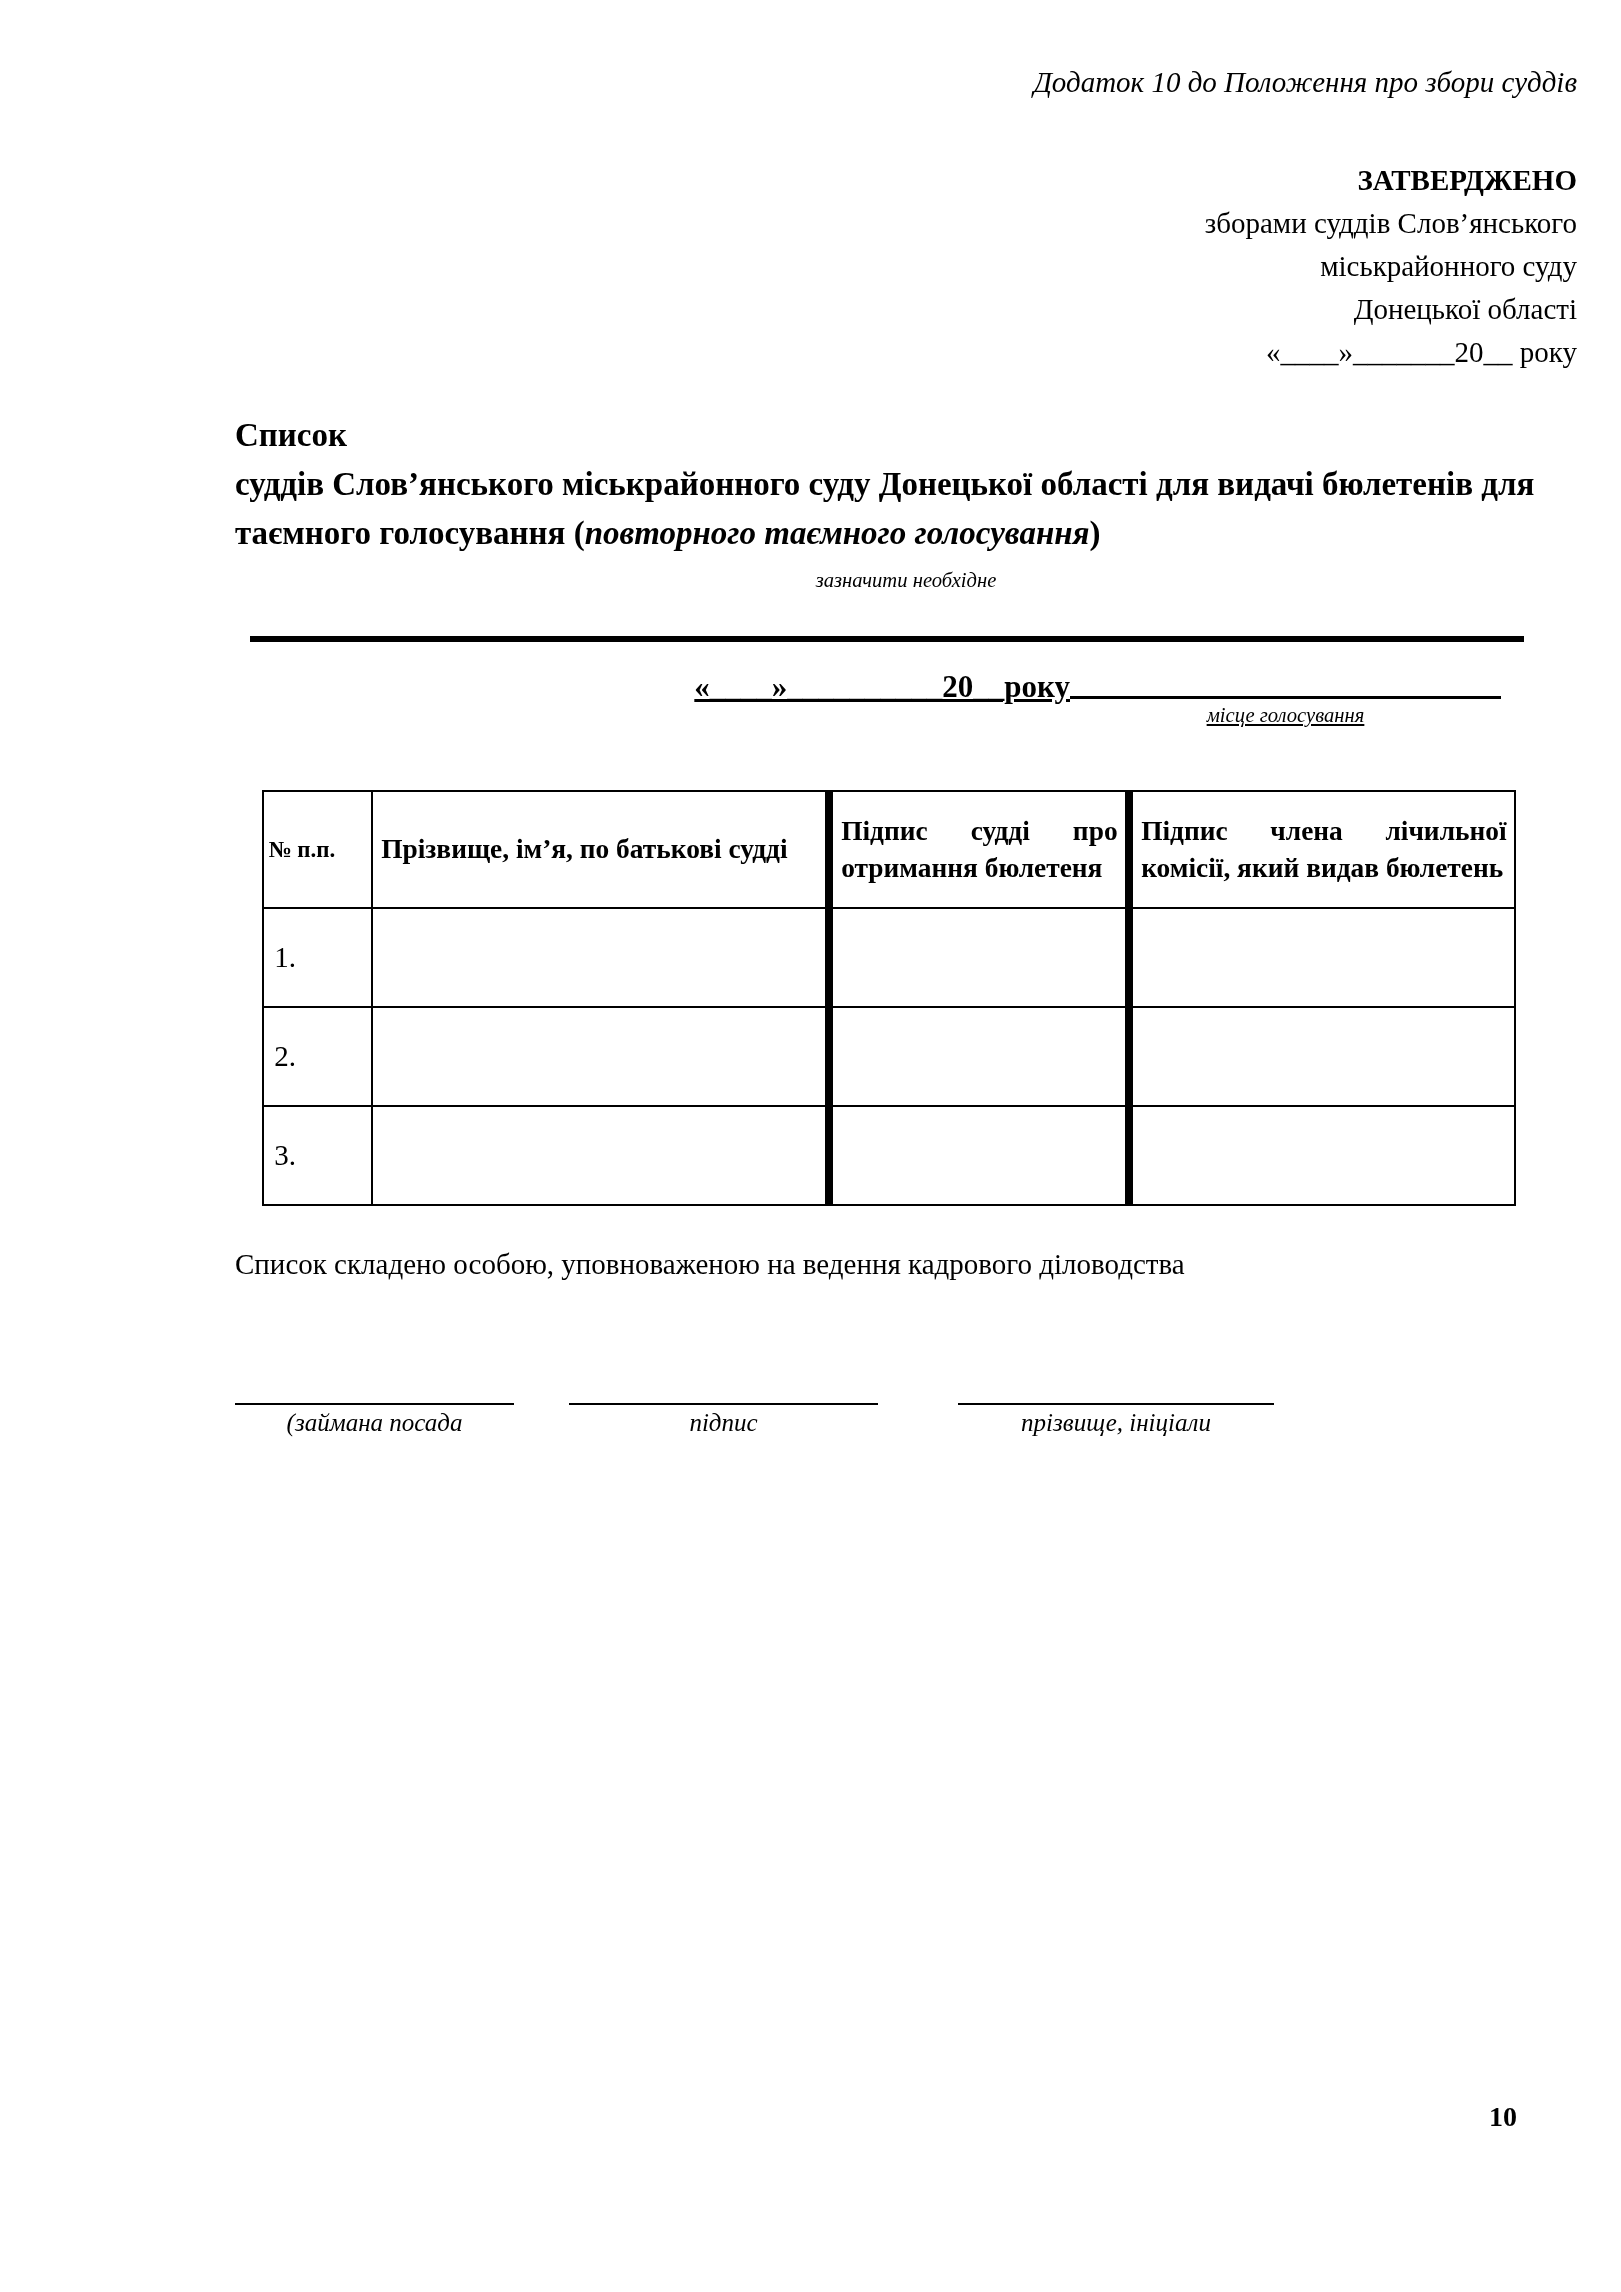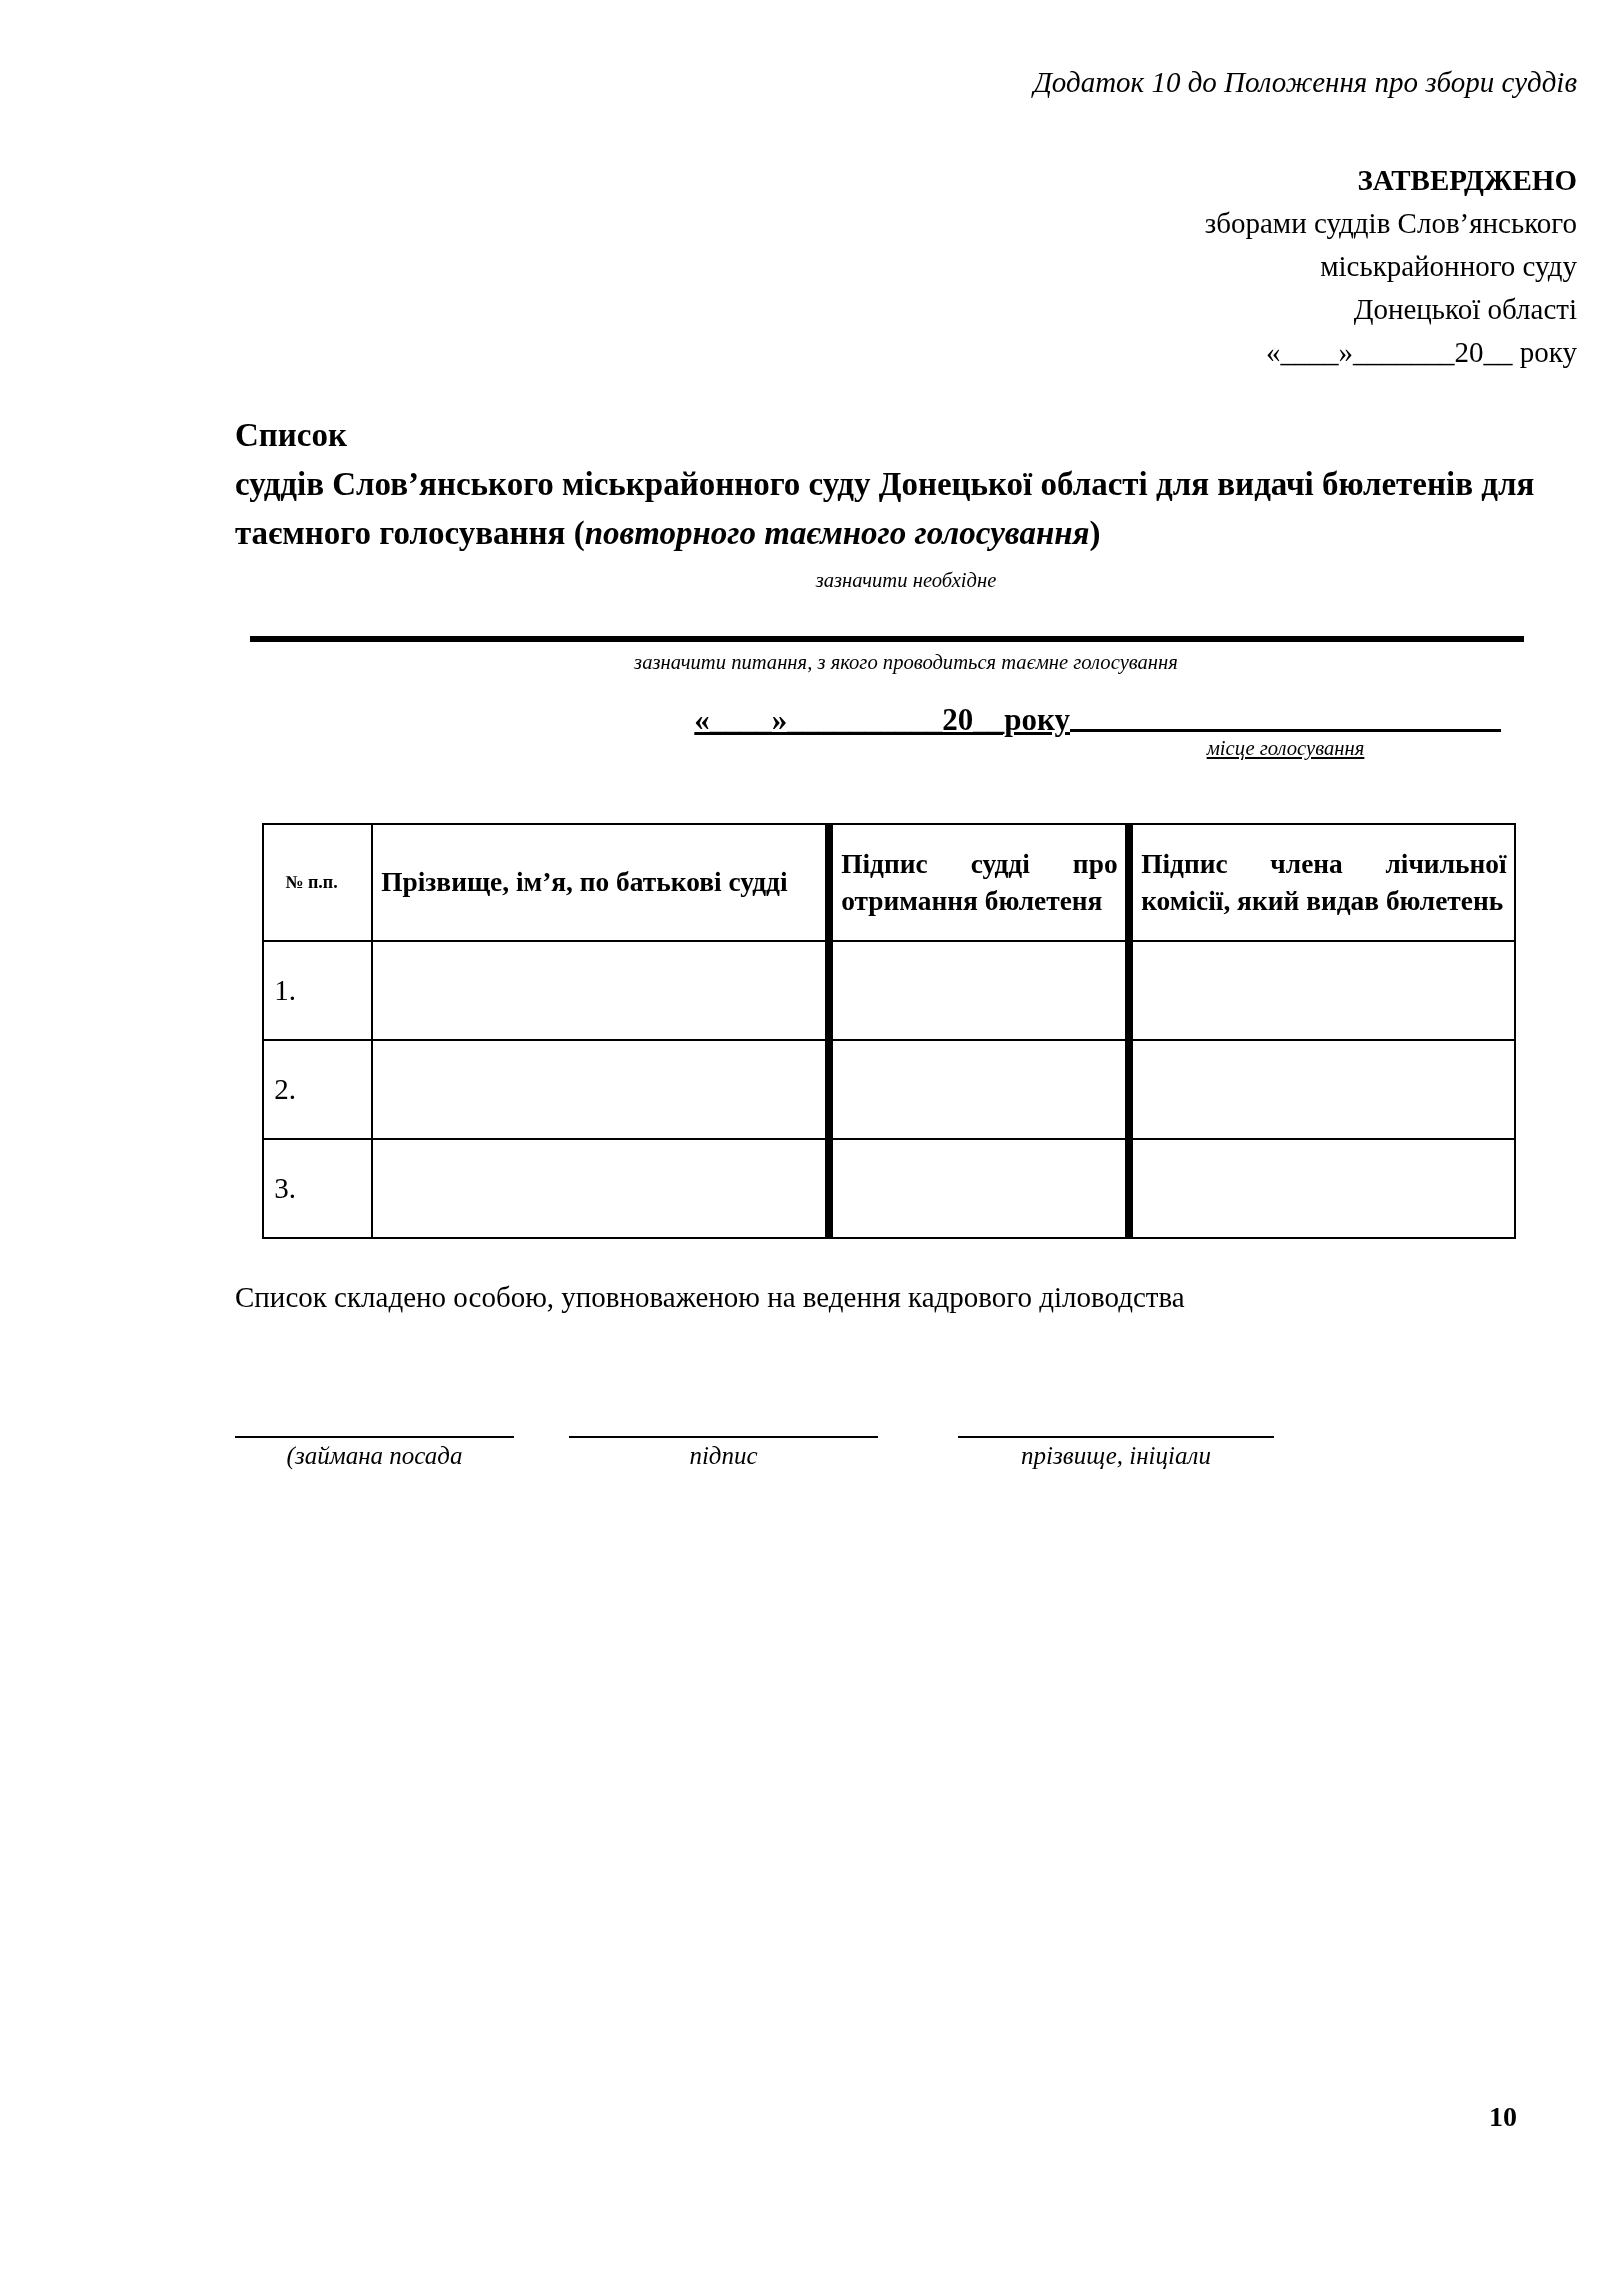--- a/index.html
+++ b/index.html
@@ -95,23 +95,23 @@
     border-left: 8.8px solid #000000;
   }
   table.judges-table tr.header-row td {
     height: 117px;
     font-weight: bold;
     font-size: 27.4px;
     line-height: 37px;
     text-align: justify;
   }
   table.judges-table tr.header-row td.num-head {
-    font-size: 18px;
+    font-size: 23px;
     text-align: left;
-    padding-left: 21px;
+    padding-left: 4px;
   }
   table.judges-table tr.data-row td {
     height: 99px;
     font-size: 29px;
   }
   table.judges-table tr.data-row td.num-cell {
     text-align: left;
     padding-left: 9.8px;
     vertical-align: middle;
   }
@@ -170,21 +170,20 @@
 
   <div class="doc-title">
     <div>Список</div>
     <div><span>суддів Слов’янського міськрайонного суду Донецької області для видачі бюлетенів для таємного голосування (</span><span class="ital">повторного таємного голосування</span><span>)</span></div>
   </div>
 
   <div class="small-caption caption-necessary">зазначити необхідне</div>
 
   <div class="question-blank"></div>
 
-  <div class="small-caption caption-question">зазначити питання, з якого проводиться таємне голосування</div>
 
   <div class="date-row">
     <div class="date-left">«____»__________20__року</div>
     <div class="place-block">
       <div class="place-line"></div>
       <div class="small-caption place-caption">місце голосування</div>
     </div>
   </div>
 
   <table class="judges-table">

